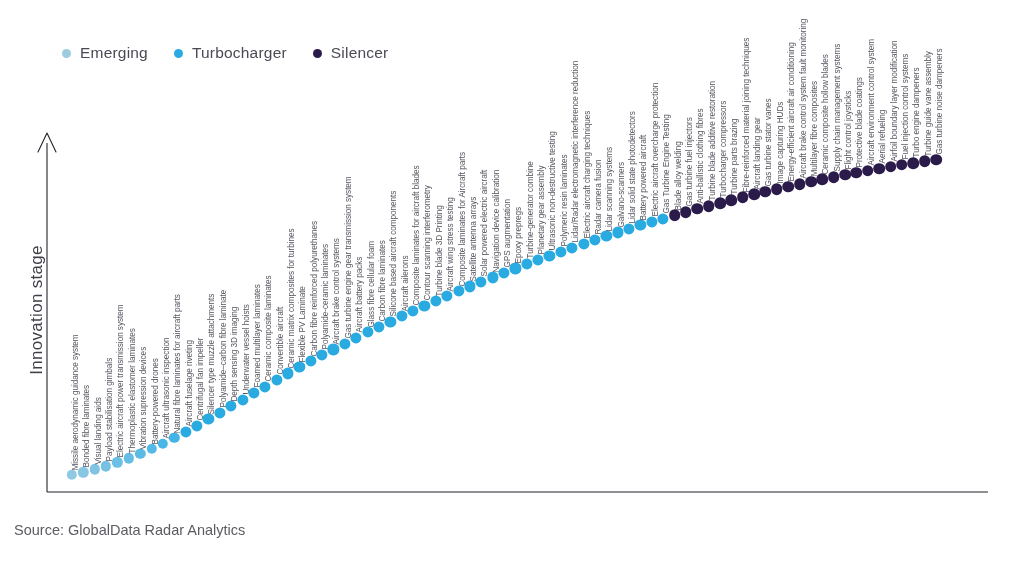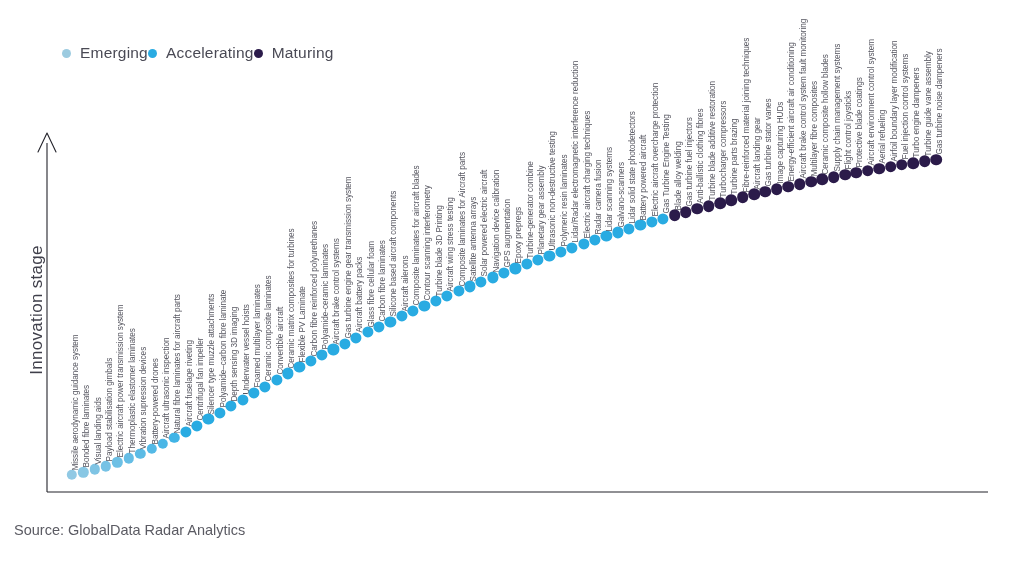--- a/index.html
+++ b/index.html
@@ -15,20 +15,21 @@
     position: relative;
   }
 
   
   #legend {
     position: absolute;
     left: 62px;
     top: 44px;
     display: flex;
     align-items: center;
+    gap: 26px;
   }
   .legend-item {
     display: flex;
     align-items: center;
     gap: 9px;
   }
   .legend-dot {
     width: 9px;
     height: 9px;
     border-radius: 50%;
@@ -104,25 +105,25 @@
 </head>
 <body>
 
 <div id="legend">
     <div class="legend-item">
       <span class="legend-dot" style="background: rgb(156, 203, 224);"></span>
       <span class="legend-label">Emerging</span>
     </div>
     <div class="legend-item">
       <span class="legend-dot" style="background: rgb(41, 171, 226);"></span>
-      <span class="legend-label">Accelerating</span>
+      <span class="legend-label">Turbocharger</span>
     </div>
     <div class="legend-item">
       <span class="legend-dot" style="background: rgb(43, 27, 74);"></span>
-      <span class="legend-label">Maturing</span>
+      <span class="legend-label">Silencer</span>
     </div>
   </div>
 
 <div id="plot">
 
   <svg id="axis-svg" width="1024" height="576">
 
     <line x1="47" y1="143" x2="47" y2="492" stroke="#23232b" stroke-width="1.1"></line>
     <path d="M 38 152 L 47 133 L 56 152" fill="none" stroke="#23232b" stroke-width="1.1" stroke-linecap="round" stroke-linejoin="round"></path>
 

